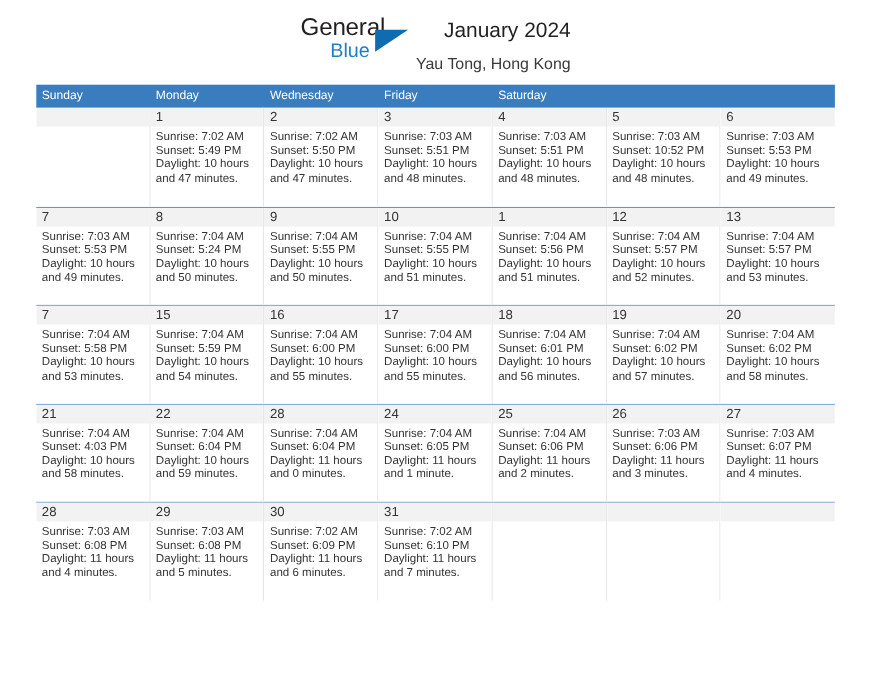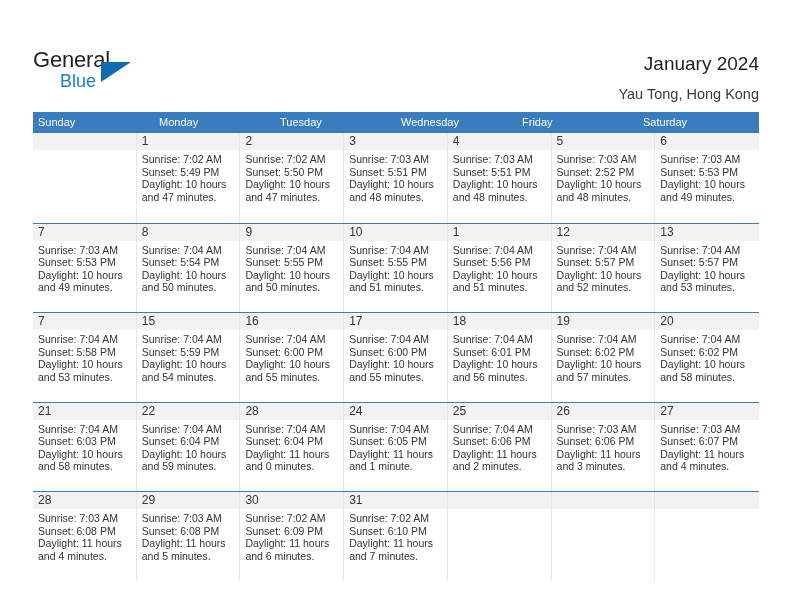--- a/index.html
+++ b/index.html
@@ -14,24 +14,23 @@
     position: relative;
     width: 792px;
     height: 612px;
     padding: 0 33px;
   }
 
   
   .header {
     display: flex;
     align-items: flex-start;
-    justify-content: space-between;
+    justify-content: center;
     padding-top: 12px;
     height: 74px;
-    margin-top: 35px;
   }
   .logo {
     position: relative;
     width: 105px;
     height: 52px;
     flex: 0 0 auto;
   }
   .logo-general {
     font-size: 22px;
     color: #231f20;
@@ -75,21 +74,21 @@
     white-space: nowrap;
   }
 
   
   .calendar {
     width: 726px;
     margin-top: 3px;
   }
   .weekdays {
     display: grid;
-    grid-template-columns: repeat(6, 1fr);
+    grid-template-columns: repeat(7, 1fr);
     background: #3a7dbf;
     height: 21px;
   }
   .weekday {
     color: #ffffff;
     font-size: 11px;
     line-height: 21px;
     padding-left: 5px;
     white-space: nowrap;
   }
@@ -141,21 +140,20 @@
       <div class="cal-title">January 2024</div>
       <div class="cal-subtitle">Yau Tong, Hong Kong</div>
     </div>
 
   </div>
 
   <div class="calendar">
     <div class="weekdays">
         <div class="weekday">Sunday</div>
         <div class="weekday">Monday</div>
-        <div class="weekday">Tuesday</div>
         <div class="weekday">Wednesday</div>
         <div class="weekday">Friday</div>
         <div class="weekday">Saturday</div>
       </div>
     <div class="weeks">
         <div class="week">
           <div class="day empty">
             <div class="day-num"></div>
           </div>
           <div class="day">
@@ -191,21 +189,21 @@
               <div>Sunrise: 7:03 AM</div>
               <div>Sunset: 5:51 PM</div>
               <div>Daylight: 10 hours</div>
               <div>and 48 minutes.</div>
             </div>
           </div>
           <div class="day">
             <div class="day-num">5</div>
             <div class="day-info">
               <div>Sunrise: 7:03 AM</div>
-              <div>Sunset: 2:52 PM</div>
+              <div>Sunset: 10:52 PM</div>
               <div>Daylight: 10 hours</div>
               <div>and 48 minutes.</div>
             </div>
           </div>
           <div class="day">
             <div class="day-num">6</div>
             <div class="day-info">
               <div>Sunrise: 7:03 AM</div>
               <div>Sunset: 5:53 PM</div>
               <div>Daylight: 10 hours</div>
@@ -220,21 +218,21 @@
               <div>Sunrise: 7:03 AM</div>
               <div>Sunset: 5:53 PM</div>
               <div>Daylight: 10 hours</div>
               <div>and 49 minutes.</div>
             </div>
           </div>
           <div class="day">
             <div class="day-num">8</div>
             <div class="day-info">
               <div>Sunrise: 7:04 AM</div>
-              <div>Sunset: 5:54 PM</div>
+              <div>Sunset: 5:24 PM</div>
               <div>Daylight: 10 hours</div>
               <div>and 50 minutes.</div>
             </div>
           </div>
           <div class="day">
             <div class="day-num">9</div>
             <div class="day-info">
               <div>Sunrise: 7:04 AM</div>
               <div>Sunset: 5:55 PM</div>
               <div>Daylight: 10 hours</div>
@@ -341,21 +339,21 @@
               <div>Daylight: 10 hours</div>
               <div>and 58 minutes.</div>
             </div>
           </div>
         </div>
         <div class="week">
           <div class="day">
             <div class="day-num">21</div>
             <div class="day-info">
               <div>Sunrise: 7:04 AM</div>
-              <div>Sunset: 6:03 PM</div>
+              <div>Sunset: 4:03 PM</div>
               <div>Daylight: 10 hours</div>
               <div>and 58 minutes.</div>
             </div>
           </div>
           <div class="day">
             <div class="day-num">22</div>
             <div class="day-info">
               <div>Sunrise: 7:04 AM</div>
               <div>Sunset: 6:04 PM</div>
               <div>Daylight: 10 hours</div>

